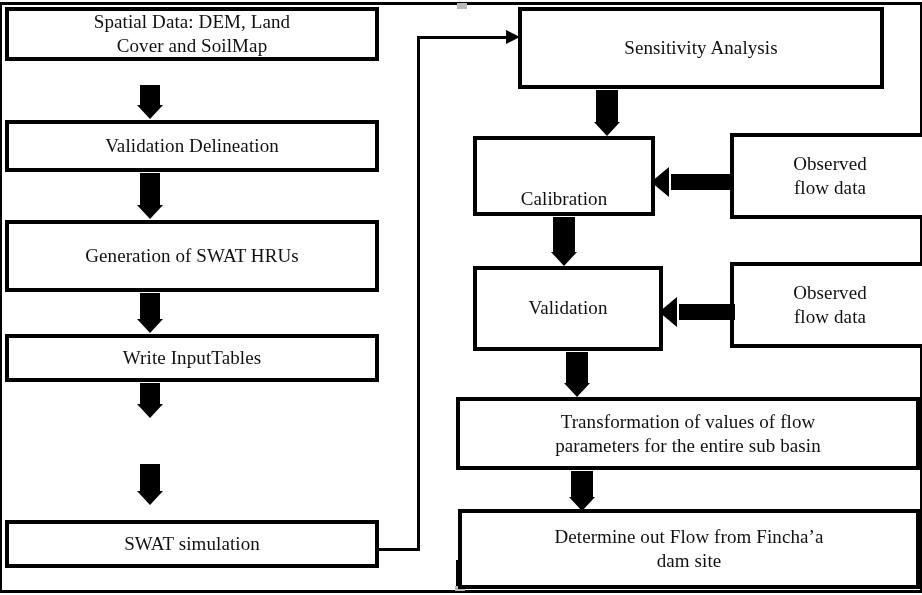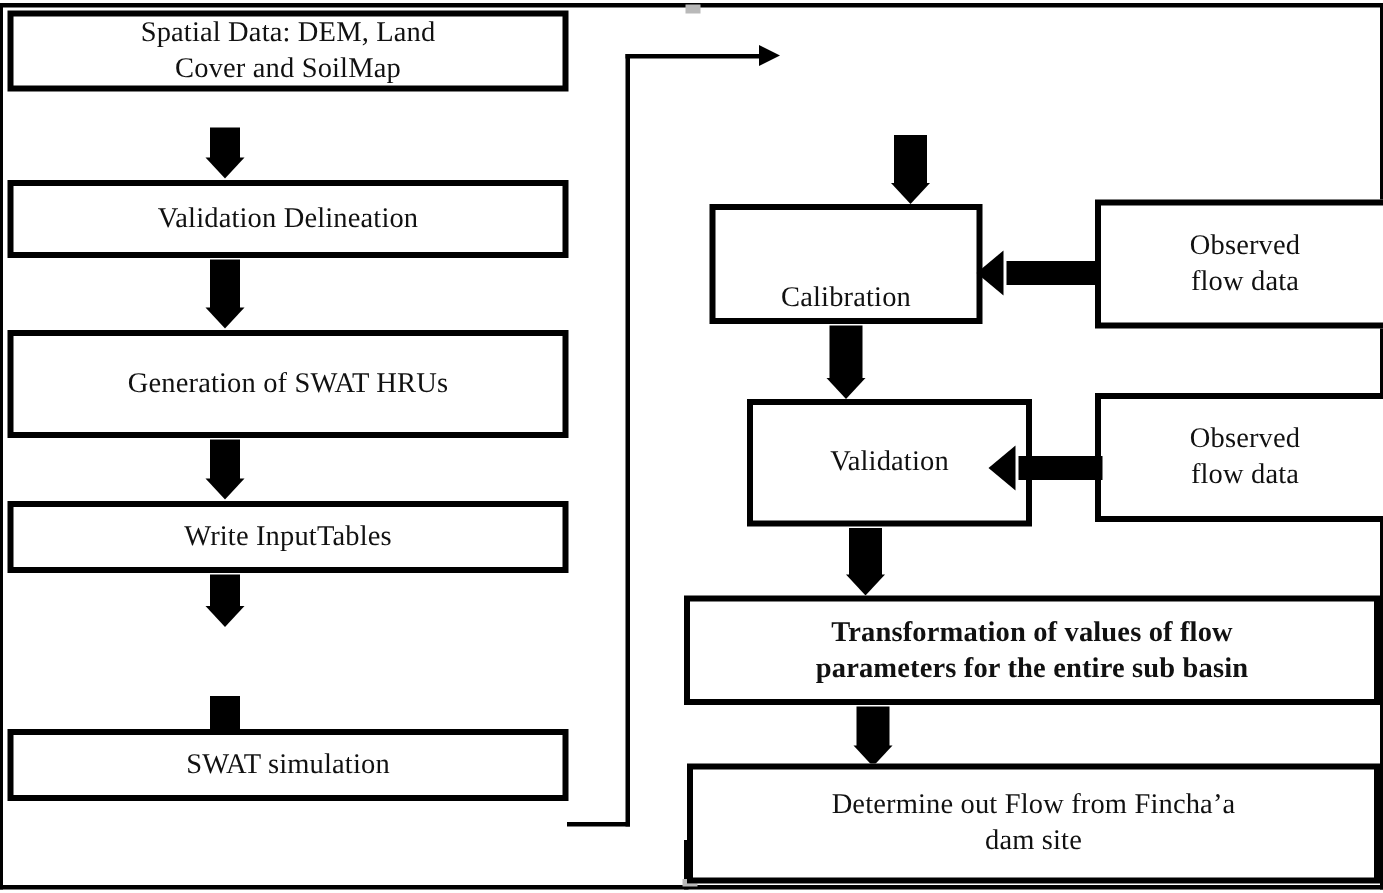--- a/index.html
+++ b/index.html
@@ -161,29 +161,32 @@
     <div class="shaft" style="width:20px; height:22px;"></div>
     <div class="head"></div>
   </div>
 
 
   <div class="arrow-v" style="left:121px; top:464px; width:58px; height:41px;">
     <div class="shaft" style="width:20px; height:28px;"></div>
     <div class="head"></div>
   </div>
 
-  <div class="node" style="left:5px; top:486px; width:374px; height:48px;">
+  <div class="node" style="left:5px; top:520px; width:374px; height:48px;">
     <span class="node-label">SWAT simulation</span>
   </div>
 
   <div class="thin-seg" style="left:378px; top:548px; width:42px; height:3px;"></div>
   <div class="thin-seg" style="left:417px; top:36px; width:3px; height:515px;"></div>
   <div class="thin-seg" style="left:417px; top:36px; width:95px; height:3px;"></div>
   <div class="thin-head-right" style="left:506px; top:30px;"></div>
 
+  <div class="node" style="left:518px; top:7px; width:366px; height:82px;">
+    <span class="node-label">Sensitivity Analysis</span>
+  </div>
 
   <div class="arrow-v" style="left:578px; top:90px; width:58px; height:46px;">
     <div class="shaft" style="width:22px; height:33px;"></div>
     <div class="head"></div>
   </div>
 
   <div class="node" style="left:473px; top:136px; width:182px; height:80px;align-items:flex-end;">
     <span class="node-label">Calibration</span>
   </div>
 
@@ -195,40 +198,40 @@
   <div class="arrow-h-left" style="left:651px; top:167px; width:82px; height:30px;">
     <div class="shaft" style="width:62px; height:16px;"></div>
     <div class="head"></div>
   </div>
 
   <div class="arrow-v" style="left:535px; top:217px; width:58px; height:49px;">
     <div class="shaft" style="width:22px; height:36px;"></div>
     <div class="head"></div>
   </div>
 
-  <div class="node" style="left:498px; top:266px; width:190px; height:85px;">
+  <div class="node" style="left:473px; top:266px; width:190px; height:85px;">
     <span class="node-label">Validation</span>
   </div>
 
   <div class="node two-line" style="left:730px; top:262px; width:200px; height:86px;">
     <span class="node-label">Observed
 flow data</span>
   </div>
 
   <div class="arrow-h-left" style="left:659px; top:297px; width:76px; height:30px;">
     <div class="shaft" style="width:56px; height:16px;"></div>
     <div class="head"></div>
   </div>
 
   <div class="arrow-v" style="left:548px; top:352px; width:58px; height:45px;">
     <div class="shaft" style="width:22px; height:32px;"></div>
     <div class="head"></div>
   </div>
 
-  <div class="node two-line" style="left:456px; top:397px; width:464px; height:73px;font-weight:bold;">
+  <div class="node two-line" style="left:456px; top:397px; width:464px; height:73px;">
     <span class="node-label">Transformation of values of flow
 parameters for the entire sub basin</span>
   </div>
 
   <div class="arrow-v" style="left:553px; top:471px; width:58px; height:40px;">
     <div class="shaft" style="width:22px; height:27px;"></div>
     <div class="head"></div>
   </div>
 
   <div class="node two-line" style="left:458px; top:509px; width:462px; height:80px;">

